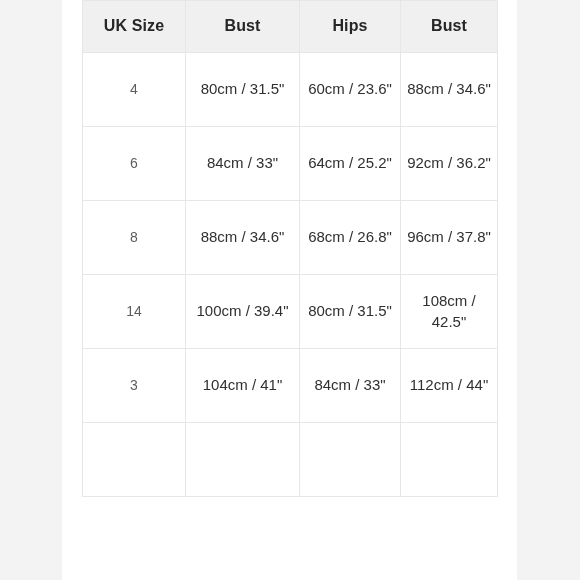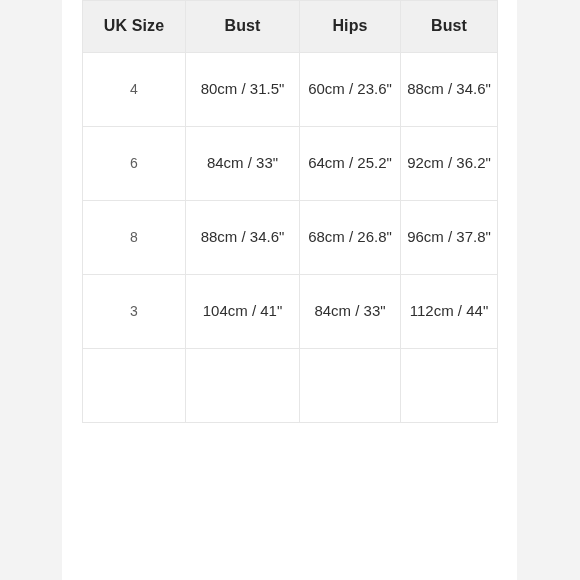--- a/index.html
+++ b/index.html
@@ -118,20 +118,26 @@
         <td class="cell-measure">64cm / 25.2"</td>
         <td class="cell-measure">92cm / 36.2"</td>
       </tr>
       <tr>
         <td class="cell-size">8</td>
         <td class="cell-measure">88cm / 34.6"</td>
         <td class="cell-measure">68cm / 26.8"</td>
         <td class="cell-measure">96cm / 37.8"</td>
       </tr>
       <tr>
+        <td class="cell-size">14</td>
+        <td class="cell-measure">100cm / 39.4"</td>
+        <td class="cell-measure">80cm / 31.5"</td>
+        <td class="cell-measure">108cm / 42.5"</td>
+      </tr>
+      <tr>
         <td class="cell-size">3</td>
         <td class="cell-measure">104cm / 41"</td>
         <td class="cell-measure">84cm / 33"</td>
         <td class="cell-measure">112cm / 44"</td>
       </tr>
       <tr class="row-clipped">
         <td class="cell-size"></td>
         <td class="cell-measure"></td>
         <td class="cell-measure"></td>
         <td class="cell-measure"></td>

